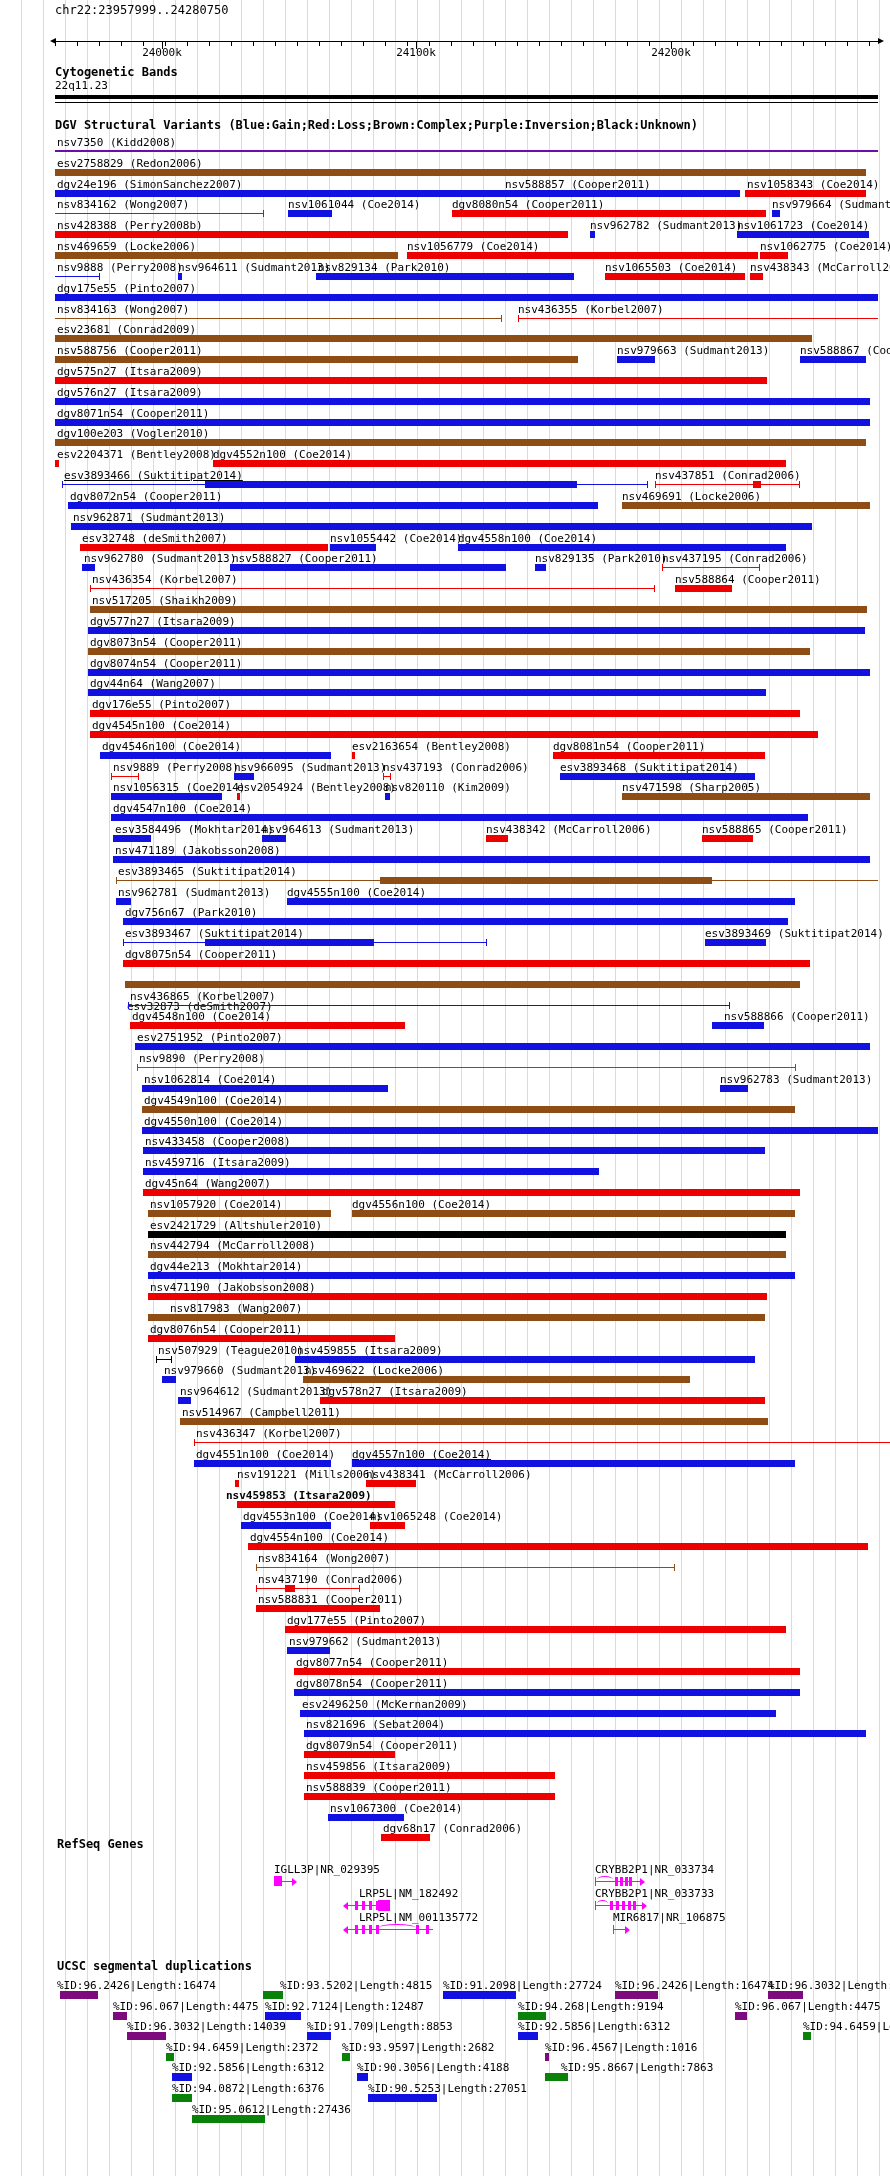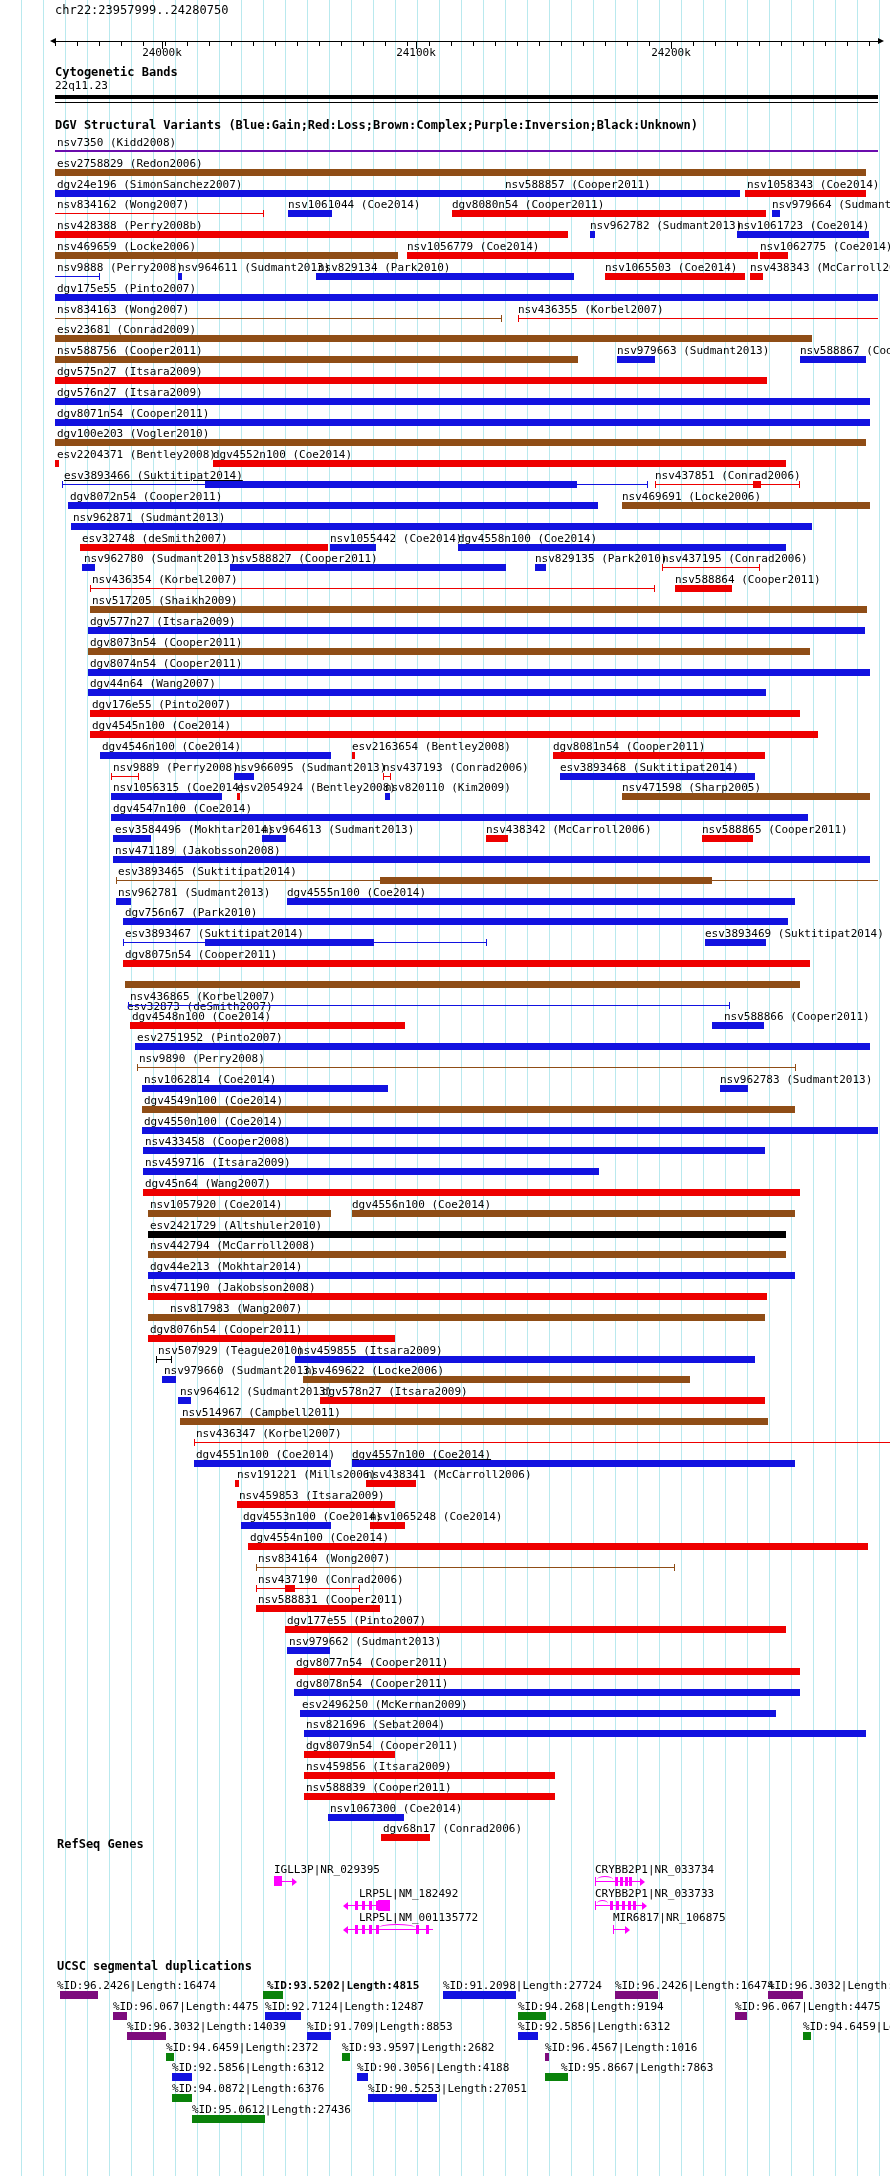--- a/index.html
+++ b/index.html
@@ -299,21 +299,21 @@
       <div class="hline" style="left: 194px; top: 1442px; width: 696px; background: rgb(238, 0, 0);"></div>
       <div class="vtick" style="left: 194px; top: 1439px; background: rgb(238, 0, 0);"></div>
       <div class="lbl" style="left: 196px; top: 1449px;">dgv4551n100 (Coe2014)</div>
       <div class="bar" style="left: 194px; top: 1460px; width: 137px; background: rgb(18, 18, 224);"></div>
       <div class="lbl" style="left: 352px; top: 1449px; text-decoration: underline;">dgv4557n100 (Coe2014)</div>
       <div class="bar" style="left: 352px; top: 1460px; width: 443px; background: rgb(18, 18, 224);"></div>
       <div class="lbl" style="left: 237px; top: 1469px;">nsv191221 (Mills2006)</div>
       <div class="bar" style="left: 235px; top: 1480px; width: 4px; background: rgb(238, 0, 0);"></div>
       <div class="lbl" style="left: 366px; top: 1469px;">nsv438341 (McCarroll2006)</div>
       <div class="bar" style="left: 366px; top: 1480px; width: 50px; background: rgb(238, 0, 0);"></div>
-      <div class="lbl" style="left: 239px; top: 1490px;">nsv459853 (Itsara2009)</div>
+      <div class="lbl" style="left: 226px; top: 1490px; font-weight: bold;">nsv459853 (Itsara2009)</div>
       <div class="bar" style="left: 237px; top: 1501px; width: 158px; background: rgb(238, 0, 0);"></div>
       <div class="lbl" style="left: 243px; top: 1511px;">dgv4553n100 (Coe2014)</div>
       <div class="bar" style="left: 241px; top: 1522px; width: 90px; background: rgb(18, 18, 224);"></div>
       <div class="lbl" style="left: 370px; top: 1511px;">nsv1065248 (Coe2014)</div>
       <div class="bar" style="left: 370px; top: 1522px; width: 35px; background: rgb(238, 0, 0);"></div>
       <div class="lbl" style="left: 250px; top: 1532px;">dgv4554n100 (Coe2014)</div>
       <div class="bar" style="left: 248px; top: 1543px; width: 620px; background: rgb(238, 0, 0);"></div>
       <div class="lbl" style="left: 258px; top: 1553px;">nsv834164 (Wong2007)</div>
       <div class="hline" style="left: 256px; top: 1567px; width: 419px; background: rgb(143, 77, 22);"></div>
       <div class="vtick" style="left: 256px; top: 1564px; background: rgb(143, 77, 22);"></div>
@@ -395,21 +395,21 @@
       <div class="lbl" style="left: 613px; top: 1912px;">MIR6817|NR_106875</div>
       <div class="gene-line" style="left: 613px; top: 1929px; width: 12px;"></div>
       <div style="position: absolute; left: 613px; top: 1925px; width: 1px; height: 9px; background: rgb(255, 0, 255);"></div>
       <div style="position: absolute; left: 625px; top: 1926px; width: 0px; height: 0px; border-top: 4px solid transparent; border-bottom: 4px solid transparent; border-left: 5px solid rgb(255, 0, 255);"></div>
     </div>
 
   <div class="hdr" style="left:57px;top:1960px;">UCSC segmental duplications</div>
   <div id="segdup-rows">
       <div class="lbl" style="left: 57px; top: 1980px;">%ID:96.2426|Length:16474</div>
       <div style="position: absolute; left: 60px; top: 1991px; width: 38px; height: 8px; background: rgb(125, 11, 125);"></div>
-      <div class="lbl" style="left: 267px; top: 1980px; font-weight: bold;">%ID:93.5202|Length:4815</div>
+      <div class="lbl" style="left: 280px; top: 1980px;">%ID:93.5202|Length:4815</div>
       <div style="position: absolute; left: 263px; top: 1991px; width: 20px; height: 8px; background: rgb(10, 130, 10);"></div>
       <div class="lbl" style="left: 443px; top: 1980px;">%ID:91.2098|Length:27724</div>
       <div style="position: absolute; left: 443px; top: 1991px; width: 73px; height: 8px; background: rgb(18, 18, 224);"></div>
       <div class="lbl" style="left: 615px; top: 1980px;">%ID:96.2426|Length:16474</div>
       <div style="position: absolute; left: 615px; top: 1991px; width: 43px; height: 8px; background: rgb(125, 11, 125);"></div>
       <div class="lbl" style="left: 768px; top: 1980px;">%ID:96.3032|Length:14039</div>
       <div style="position: absolute; left: 768px; top: 1991px; width: 35px; height: 8px; background: rgb(125, 11, 125);"></div>
       <div class="lbl" style="left: 113px; top: 2001px;">%ID:96.067|Length:4475</div>
       <div style="position: absolute; left: 113px; top: 2012px; width: 14px; height: 8px; background: rgb(125, 11, 125);"></div>
       <div class="lbl" style="left: 265px; top: 2001px;">%ID:92.7124|Length:12487</div>

